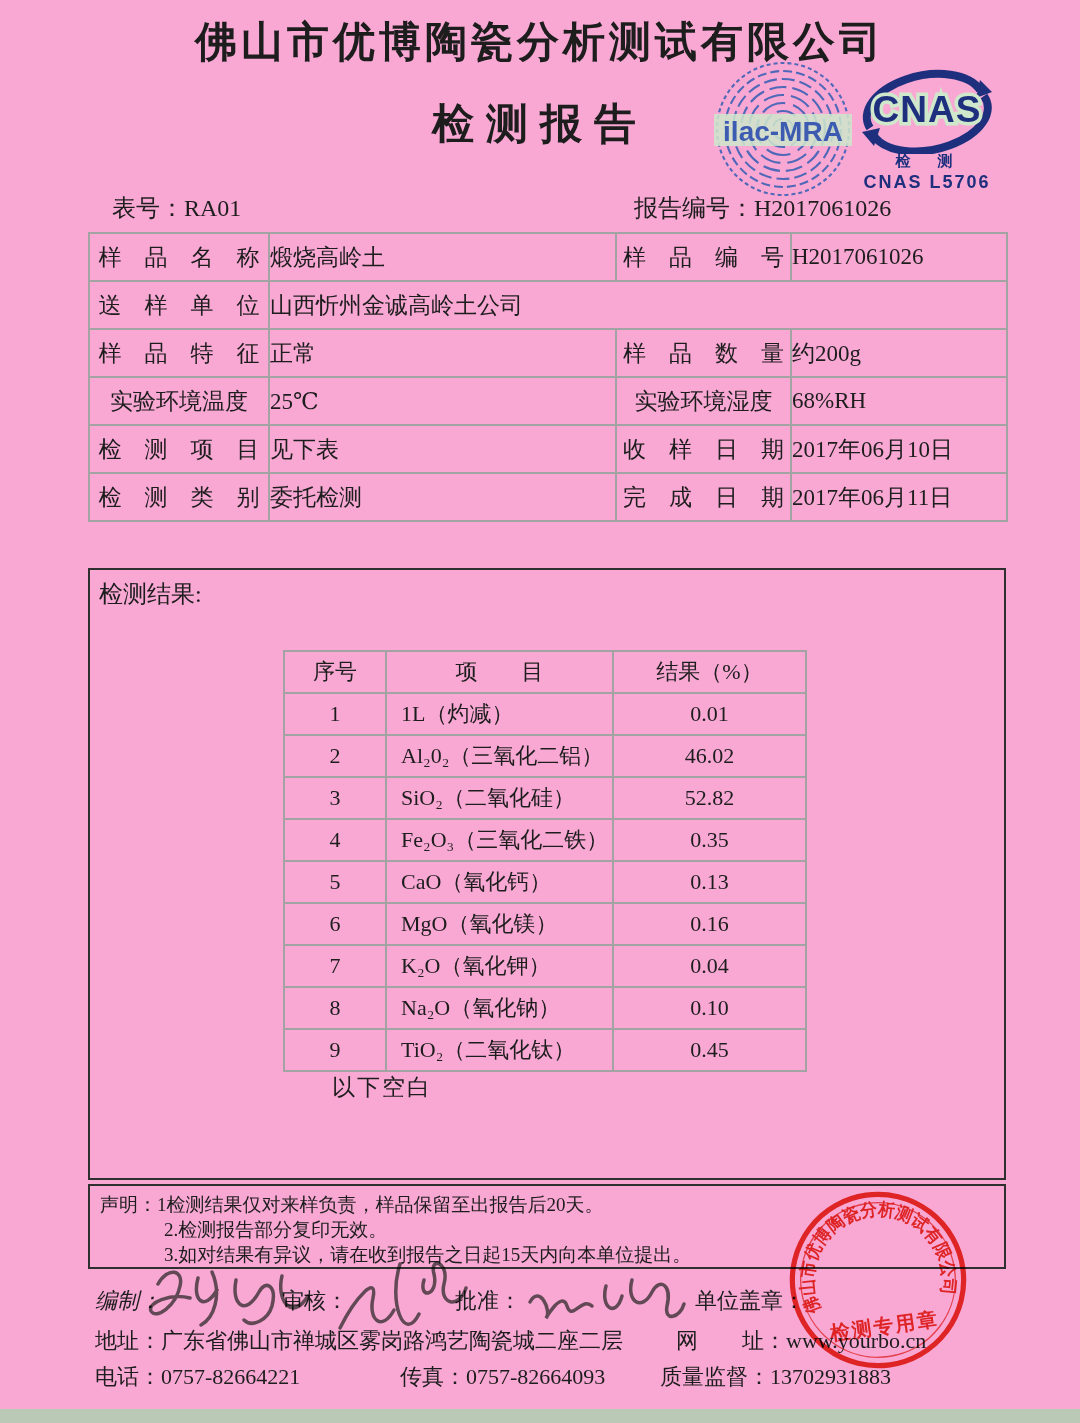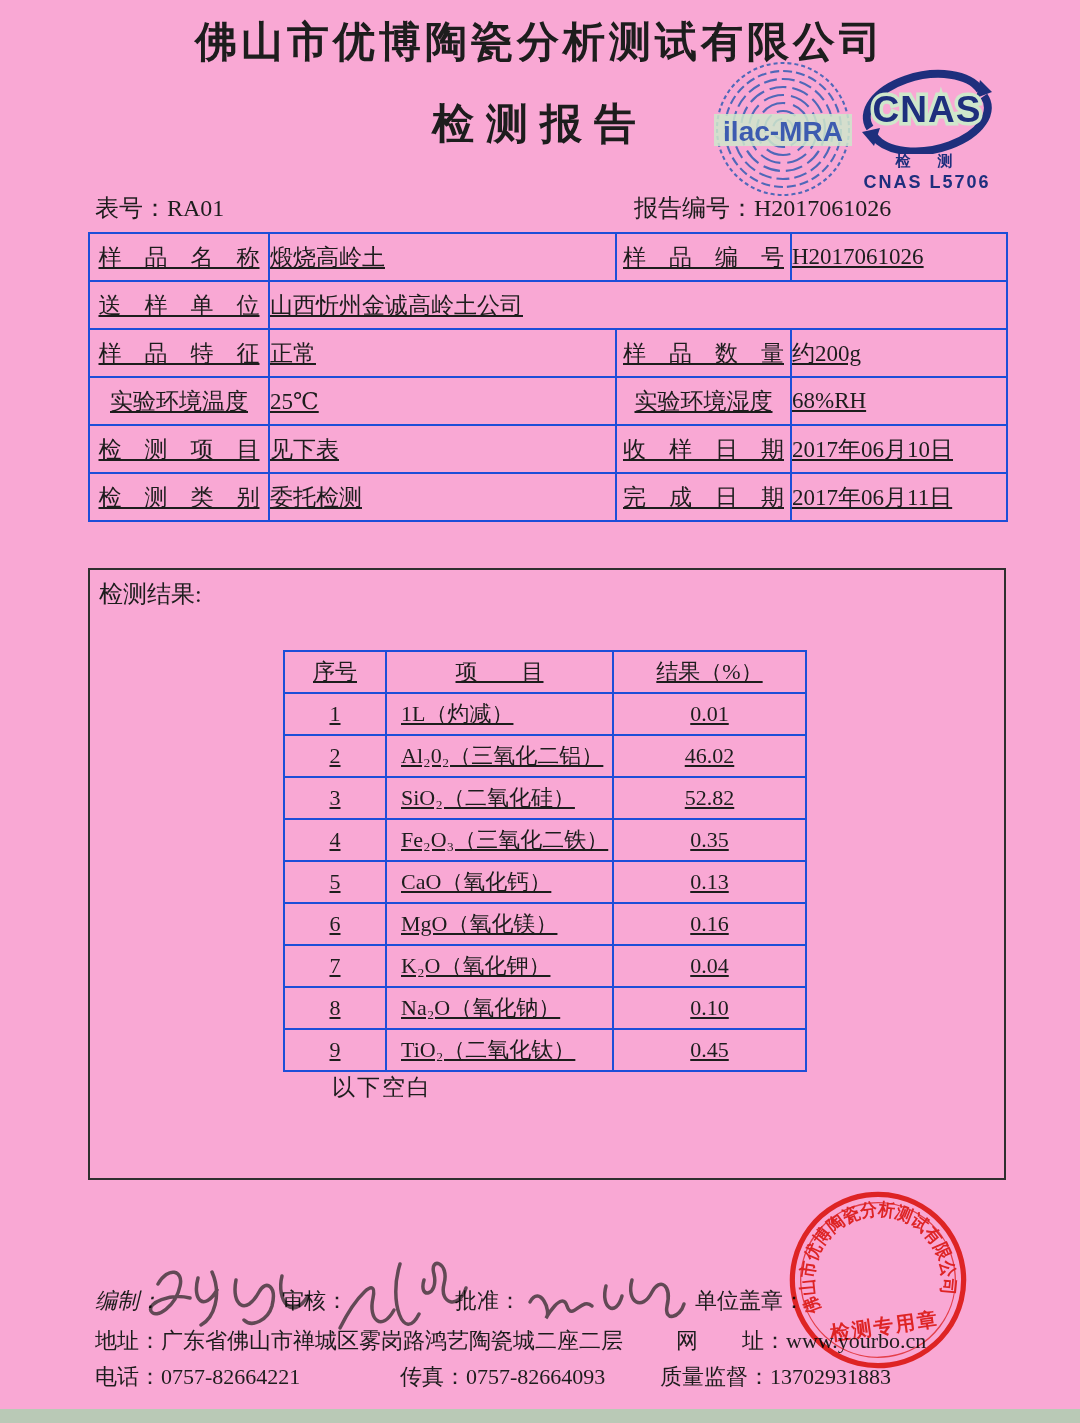--- a/index.html
+++ b/index.html
@@ -13,25 +13,25 @@
   .abs { position:absolute; }
   .company-title {
     top:14px; left:0; width:100%; text-align:center;
     font-size:42px; font-weight:700; letter-spacing:4px;
   }
   .report-title {
     top:96px; left:0; width:100%; text-align:center;
     font-size:42px; font-weight:700; letter-spacing:12px;
   }
   .meta-line { top:192px; font-size:24px; }
-  .meta-form { left:95px; }
+  .meta-form { left:112px; }
   .meta-report { left:634px; }
 
   table { border-collapse:collapse; table-layout:fixed; }
-  td { border:2px solid #1d4ed8; vertical-align:middle; overflow:hidden;text-decoration:underline; }
+  td { border:2px solid #a3a3a3; vertical-align:middle; overflow:hidden; }
   .info-table { left:88px; top:232px; width:918px; font-size:23px; }
   .info-table td { height:48px; }
   .lbl { text-align:center; }
   .val { text-align:left; padding-left:0; }
 
   .results-box {
     left:88px; top:568px; width:918px; height:612px;
     border:2px solid #2f2f2f;
   }
   .results-label { left:9px; top:8px; font-size:24px; }
@@ -207,20 +207,25 @@
         <td class="col-no">9</td>
         <td class="col-item">TiO₂（二氧化钛）</td>
         <td class="col-res">0.45</td>
       </tr>
     </tbody>
       </table>
 
     <div class="abs below-blank">以下空白</div>
   </div>
 
+  <div class="abs statement-box">
+    <div class="statement-line">声明：1检测结果仅对来样负责，样品保留至出报告后20天。</div>
+    <div class="statement-line indent">2.检测报告部分复印无效。</div>
+    <div class="statement-line indent">3.如对结果有异议，请在收到报告之日起15天内向本单位提出。</div>
+  </div>
 
   <div class="abs footer-item f-r1" style="left:95px;font-style:italic;">编制：</div>
   <div class="abs footer-item f-r1" style="left:282px;">审核：</div>
   <div class="abs footer-item f-r1" style="left:455px;">批准：</div>
   <div class="abs footer-item f-r1" style="left:695px;">单位盖章：</div>
 
   <svg class="abs sig" style="left:140px;top:1262px;" width="180" height="75" viewBox="0 0 180 75">
     <path d="M18,22 C28,4 44,8 40,24 C36,44 16,58 11,49 C7,41 30,31 50,36"></path>
     <path d="M58,16 C52,38 64,50 77,28 M72,10 C82,33 74,56 61,63"></path>
     <path d="M96,18 C91,44 106,54 119,30 C126,17 137,24 132,44 C128,58 112,66 104,58"></path>

